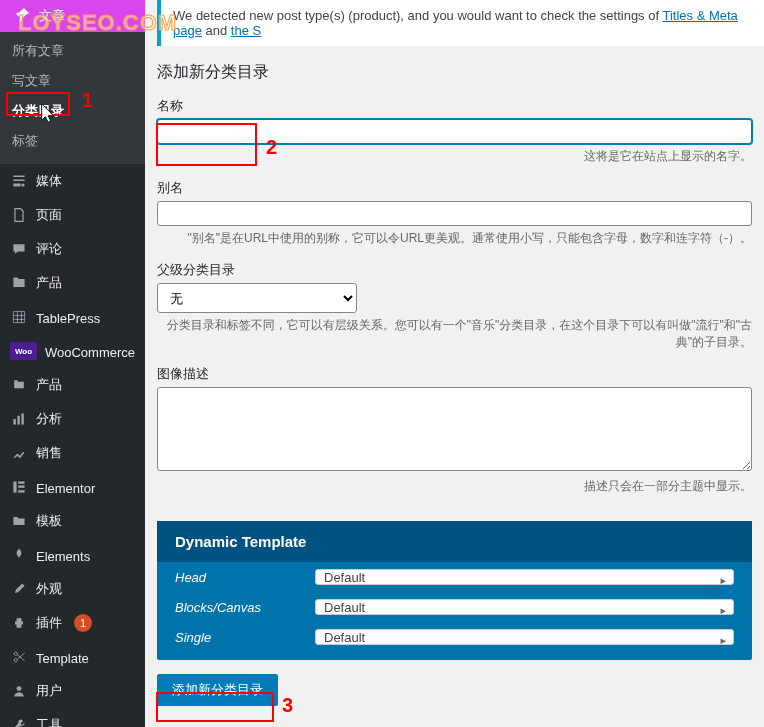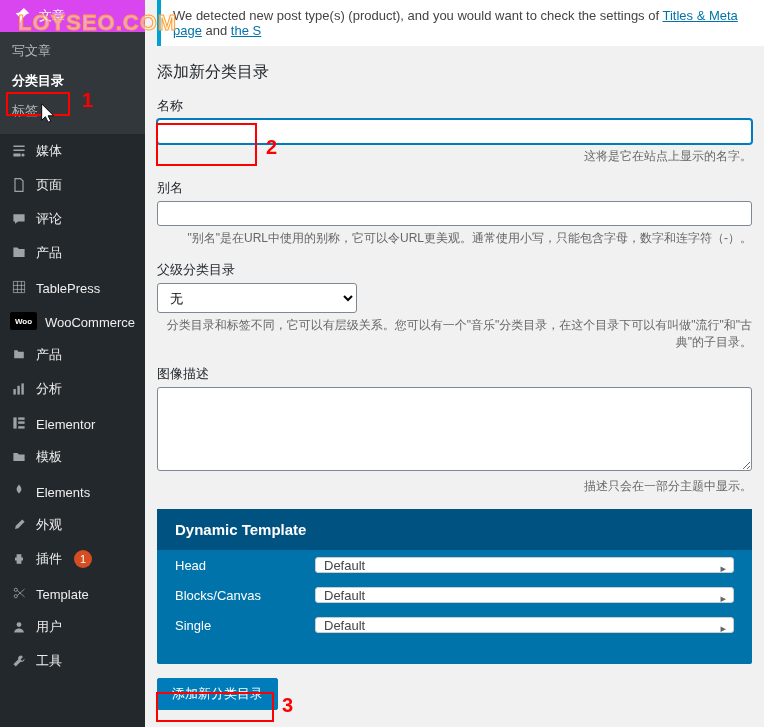--- a/index.html
+++ b/index.html
@@ -68,21 +68,21 @@
     min-width: 18px;
     height: 18px;
     font-size: 11px;
     display: inline-flex;
     align-items: center;
     justify-content: center;
     margin-left: 4px;
     padding: 0 5px;
   }
   .woo-badge {
-    background: #000000;
+    background: #4c1d95;
     color: #fff;
     width: 36px; height: 18px;
     font-size: 8px;
     display: inline-flex;
     align-items: center;
     justify-content: center;
     border-radius: 2px;
     font-weight: bold;
   }
   
@@ -127,37 +127,37 @@
   select.parent-select { width: 200px; height: 30px; }
   .description {
     color: #666;
     font-size: 12px;
     margin-top: 4px;
     text-align: right;
   }
   
   .dt-panel {
     background: #0073aa;
-    margin-top: 14px;
+    margin-top: 26px;
     border-radius: 2px;
     color: #fff;
-    padding-bottom: 24px;
+    padding-bottom: 8px;
   }
   .dt-head {
     background: #005380;
     padding: 12px 18px;
     font-size: 15px;
     font-weight: 600;
   }
   .dt-row {
     display: flex;
     align-items: center;
     padding: 7px 18px;
   }
-  .dt-label { width: 140px; font-size: 13px; }
+  .dt-label { width: 140px; font-size: 13px; font-style: italic; }
   .dt-select-wrap { flex: 1; position: relative; }
   .dt-select {
     width: 100%;
     height: 16px;
     border: 1px solid #ccc;
     background: #fff;
     color: #444;
     padding: 0 8px;
     appearance: none;
   }
@@ -224,20 +224,21 @@
 <div class="sidebar">
   <div class="menu-top">
     <span class="icon">
       <svg viewBox="0 0 20 20" width="18" height="18" fill="#fff">
           <path d="M13 2l5 5-3 1-5 5-2 4-1-1 1-4-4-4-1-1 4-1 5-5 1 1z"></path>
         </svg>
     </span>
     <span>文章</span>
   </div>
   <div class="submenu">
+    <div class="submenu-item">所有文章</div>
     <div class="submenu-item">写文章</div>
     <div class="submenu-item current">分类目录</div>
     <div class="submenu-item">标签</div>
   </div>
 
   <div class="menu-item">
     <span class="icon">
         <svg viewBox="0 0 20 20" width="16" height="16" fill="currentColor">
           <path d="M3 3h14v2H3zM3 8h14v2H3zM3 13h9v4H3z"></path>
           <circle cx="15" cy="15" r="2"></circle>
@@ -292,20 +293,28 @@
   </div>
   <div class="menu-item">
     <span class="icon">
         <svg viewBox="0 0 20 20" width="16" height="16" fill="currentColor">
           <rect x="3" y="10" width="3" height="7"></rect>
           <rect x="8" y="6" width="3" height="11"></rect>
           <rect x="13" y="3" width="3" height="14"></rect>
         </svg>
       </span>
     <span>分析</span>
+  </div>
+  <div class="menu-item">
+    <span class="icon">
+        <svg viewBox="0 0 20 20" width="16" height="16" fill="currentColor">
+          <path d="M4 16l4-4 3 3 5-6" fill="none" stroke="currentColor" stroke-width="2"></path>
+        </svg>
+      </span>
+    <span>销售</span>
   </div>
   <div class="menu-item">
     <span class="icon">
         <svg viewBox="0 0 20 20" width="16" height="16" fill="currentColor">
           <rect x="3" y="3" width="4" height="14"></rect>
           <rect x="9" y="3" width="8" height="3"></rect>
           <rect x="9" y="8" width="8" height="3"></rect>
           <rect x="9" y="14" width="8" height="3"></rect>
         </svg>
       </span>

